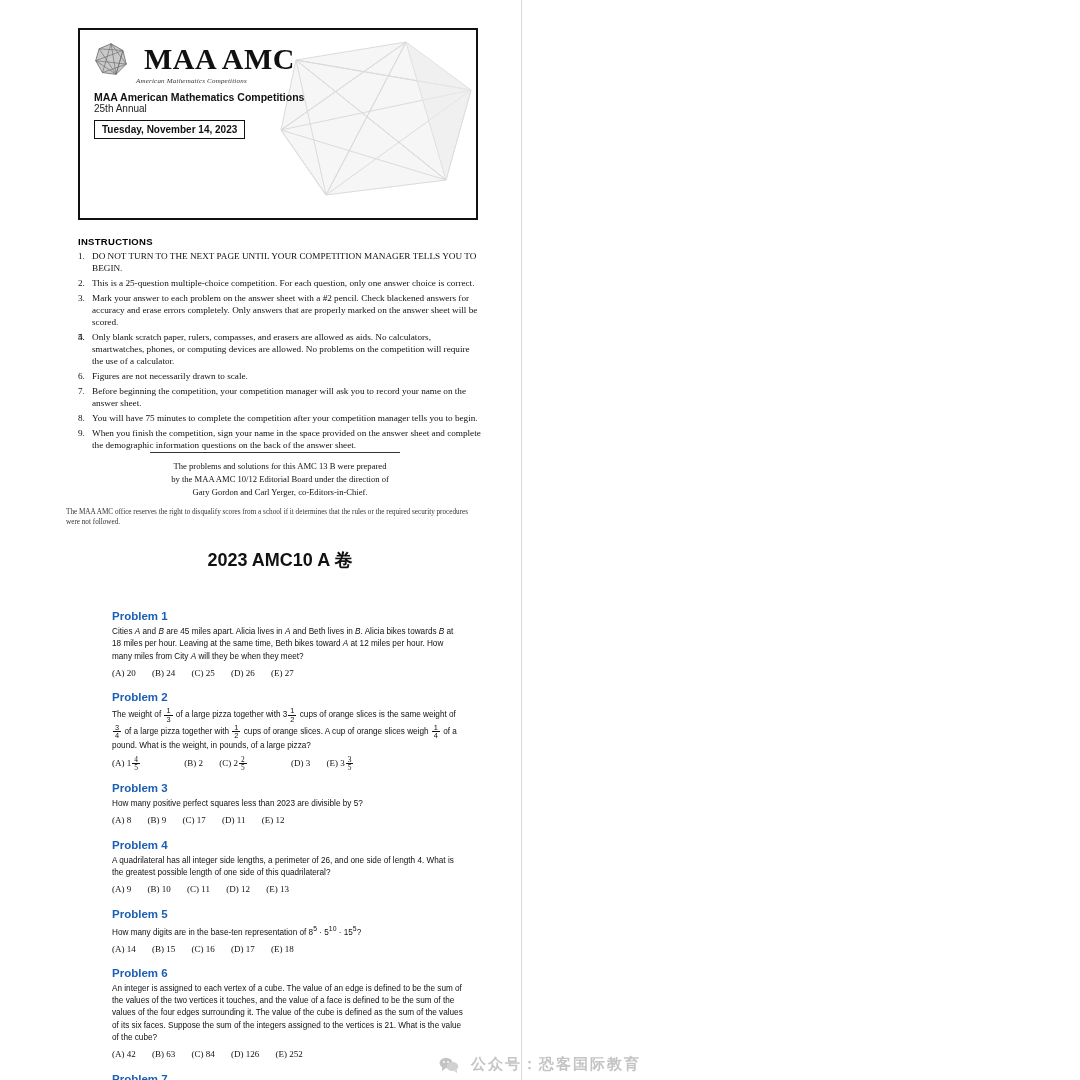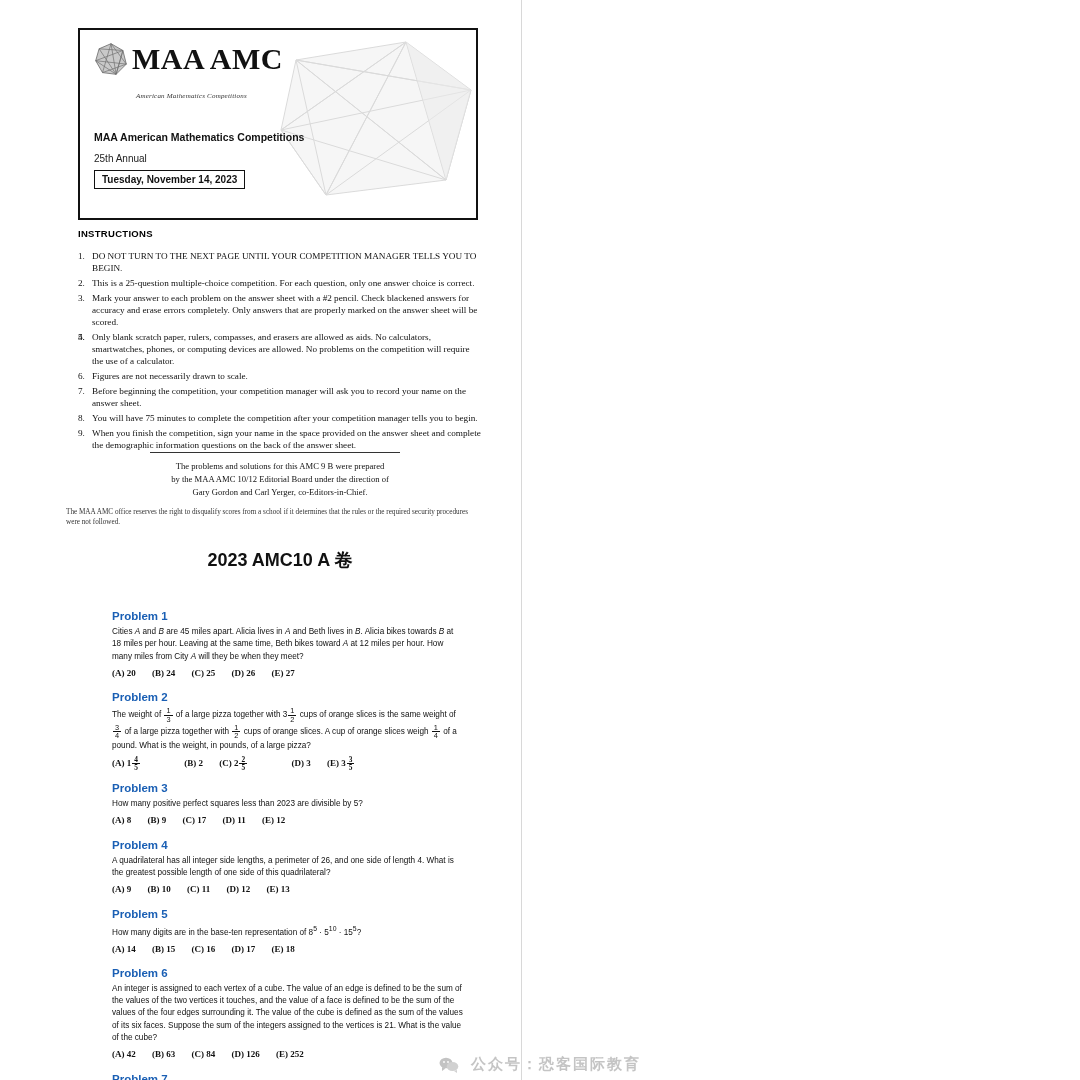--- a/index.html
+++ b/index.html
@@ -28,53 +28,53 @@
     position: absolute; left: 78px; top: 28px; width: 400px; height: 192px;
     border: 2px solid #111;
     background: #fff;
     overflow: hidden;
   }
   .cover-bg {
     position: absolute; right: -20px; top: 0; width: 240px; height: 192px;
     opacity: .55;
   }
   .cover-inner { position: relative; padding: 12px 14px; }
-  .logo-row { display: flex; align-items: center; gap: 4px; }
+  .logo-row { display: flex; align-items: center; gap: 16px; }
   .logo-mark { width: 34px; height: 34px; flex: 0 0 34px; }
   .maa-amc {
     font-family: "Liberation Serif", serif;
     font-weight: bold; font-size: 30px; letter-spacing: .5px; line-height: 1;
     color: #111;
   }
   .maa-sub {
     font-size: 7px; font-style: italic; color: #333;
-    margin-left: 42px; margin-top: 16px; letter-spacing: .2px;
+    margin-left: 42px; margin-top: 1px; letter-spacing: .2px;
   }
   .cover-line1 {
-    margin-top: 31px; font-family: "Liberation Sans", sans-serif;
+    margin-top: 6px; font-family: "Liberation Sans", sans-serif;
     font-size: 10.5px; font-weight: bold; color: #111;
   }
   .cover-line2 {
-    margin-top: 10px; font-family: "Liberation Sans", sans-serif;
+    font-family: "Liberation Sans", sans-serif;
     font-size: 10px; color: #222;
   }
   .cover-title {
     margin-top: 6px;
     font-family: "Liberation Sans", sans-serif;
     font-size: 30px; font-weight: bold; color: #8a8a8a; letter-spacing: .5px;
   }
   .cover-date {
     margin-top: 6px; display: inline-block;
     font-family: "Liberation Sans", sans-serif;
     font-size: 10px; font-weight: bold; color: #111;
     border: 1.5px solid #111; padding: 3px 7px;
   }
 
   .instr-head {
-    position: absolute; left: 78px; top: 228px;
+    position: absolute; left: 78px; top: 236px;
     font-family: "Liberation Sans", sans-serif;
     font-size: 9.5px; font-weight: bold; letter-spacing: .3px;
   }
   .instr-list {
     position: absolute; left: 78px; top: 250px; width: 404px;
     margin: 0; padding: 0; list-style: none;
   }
   .instr-list li {
     position: relative;
     font-size: 9.2px; line-height: 1.33;
@@ -116,21 +116,21 @@
   .p-head:first-child { margin-top: 0; }
   .p-body {
     font-family: "Liberation Sans", sans-serif;
     font-size: 8.2px; line-height: 1.5; color: #111;
   }
   .p-choices {
     font-size: 9px; line-height: 1.7; color: #111;
     margin-top: 3px;
     font-family: "Liberation Serif", serif;
   }
-  .p-choices span { margin-right: 14px; white-space: nowrap; font-weight: bold; }
+  .p-choices span { margin-right: 14px; white-space: nowrap; }
   em.it { font-style: italic; }
 
   .frac {
     display: inline-block; vertical-align: middle;
     text-align: center; font-size: 7.4px; line-height: 1.05;
     margin: 0 1px;
   }
   .frac .n { display: block; border-bottom: 1px solid #111; padding: 0 2px; }
   .frac .d { display: block; padding: 0 2px; }
 
@@ -199,21 +199,21 @@
       <li><span class="num">4.</span></li>
       <li><span class="num">5.</span><span>Only blank scratch paper, rulers, compasses, and erasers are allowed as aids. No calculators, smartwatches, phones, or computing devices are allowed. No problems on the competition will require the use of a calculator.</span></li>
       <li><span class="num">6.</span><span>Figures are not necessarily drawn to scale.</span></li>
       <li><span class="num">7.</span><span>Before beginning the competition, your competition manager will ask you to record your name on the answer sheet.</span></li>
       <li><span class="num">8.</span><span>You will have 75 minutes to complete the competition after your competition manager tells you to begin.</span></li>
       <li><span class="num">9.</span><span>When you finish the competition, sign your name in the space provided on the answer sheet and complete the demographic information questions on the back of the answer sheet.</span></li>
     </ul>
 
     <div class="hr-thin"></div>
     <div class="credits">
-      <div>The problems and solutions for this AMC 9 B were prepared</div>
+      <div>The problems and solutions for this AMC 13 B were prepared</div>
       <div>by the MAA AMC 10/12 Editorial Board under the direction of</div>
       <div>Gary Gordon and Carl Yerger, co-Editors-in-Chief.</div>
     </div>
     <div class="disclaimer">The MAA AMC office reserves the right to disqualify scores from a school if it determines that the rules or the required security procedures were not followed.</div>
 
     <div class="sec-title">2023 AMC10 A 卷</div>
 
     <div class="probs-left">
 
       <div class="p-head">Problem 1</div>

